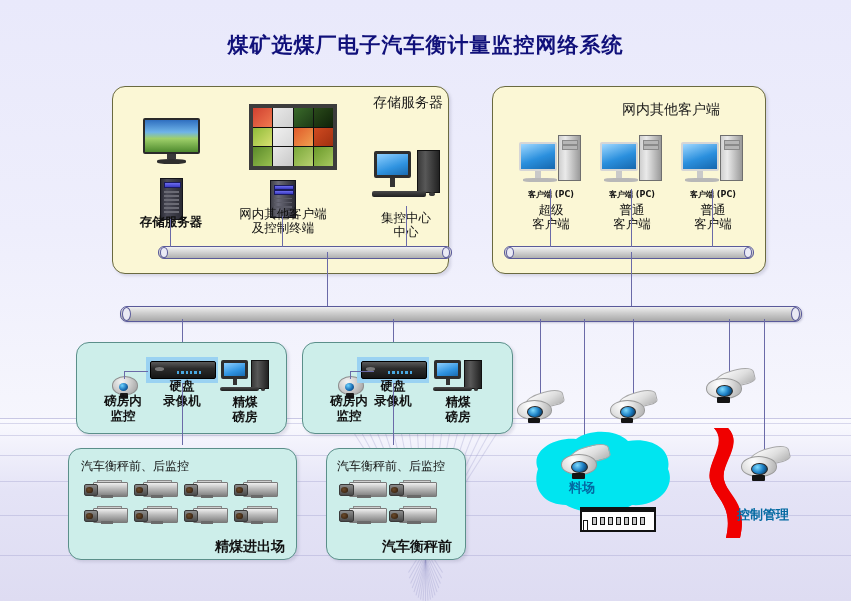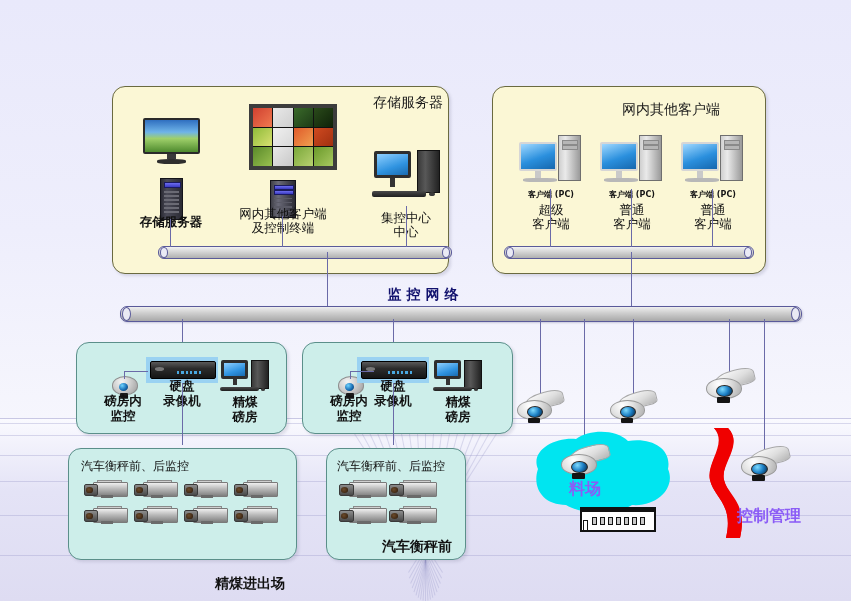--- a/index.html
+++ b/index.html
@@ -150,21 +150,21 @@
   .boxcam .body{position:absolute;left:22%;top:16%;width:78%;height:62%;
     background:linear-gradient(180deg,#efefef 0%,#bdbdbd 42%,#7e7e7e 100%);
     border:1px solid #7a7a7a;border-radius:1px;}
   .boxcam .top{position:absolute;left:30%;top:4%;width:56%;height:16%;
     background:linear-gradient(180deg,#d9d9d9,#a5a5a5);border:1px solid #8a8a8a;}
   .boxcam .lens{position:absolute;left:0;top:26%;width:28%;height:46%;
     background:linear-gradient(180deg,#8c8c8c 0%,#4a4a4a 100%);border:1px solid #3a3a3a;border-radius:2px;}
   .boxcam .lens:after{content:"";position:absolute;left:8%;top:16%;width:56%;height:60%;
     background:radial-gradient(circle at 40% 40%,#6b4a2a 0%,#2c1a0c 100%);border-radius:50%;}
   .boxcam .foot{position:absolute;left:40%;top:78%;width:30%;height:12%;background:#6a6a6a;}
-  .yard-label{position:absolute;font-size:16px;font-weight:bold;color:#8b5cf6;
+  .yard-label{position:absolute;font-size:13px;font-weight:bold;color:#0369a1;
     font-family:"DejaVu Sans",sans-serif;}
   .bldg{position:absolute;background:#fff;border:2px solid #111;box-sizing:border-box;}
   .bldg .roof{position:absolute;left:-2px;top:-5px;width:calc(100% + 4px);height:5px;background:#111;}
   .bldg .win{position:absolute;top:28%;width:7.4%;height:44%;background:#c9c9c9;border:1.5px solid #111;box-sizing:border-box;}
   .bldg .door{position:absolute;left:2%;top:46%;width:7%;height:52%;border:1.5px solid #111;
     border-bottom:none;box-sizing:border-box;background:#fff;}
 </style>
 </head>
 <body>
 
@@ -193,20 +193,21 @@
       <div class="vline" style="left: 452px; transform: rotate(10.8deg);"></div>
       <div class="vline" style="left: 461px; transform: rotate(14.4deg);"></div>
       <div class="vline" style="left: 470px; transform: rotate(18deg);"></div>
       <div class="vline" style="left: 479px; transform: rotate(21.6deg);"></div>
       <div class="vline" style="left: 488px; transform: rotate(25.2deg);"></div>
       <div class="vline" style="left: 497px; transform: rotate(28.8deg);"></div>
       <div class="vline" style="left: 506px; transform: rotate(32.4deg);"></div>
     </div>
   <div class="horizon"></div>
 
+  <div class="title">煤矿选煤厂电子汽车衡计量监控网络系统</div>
 
   <div class="panel" style="left:112px;top:86px;width:335px;height:186px;"></div>
   <div class="panel-title" style="left:373px;top:94px;">存储服务器</div>
 
   <div class="mon-scene" style="left:143px;top:118px;width:57px;height:48px;">
     <div class="scr"></div>
       <div class="neck"></div>
       <div class="base"></div>
   </div>
   <div class="tower" style="left:160px;top:178px;width:21px;height:40px;">
@@ -310,21 +311,20 @@
 
   <div class="minibus" style="left:504px;top:246px;width:248px;">
     <span class="mb-cap"></span>
       <span class="mb-cap r"></span>
   </div>
   <div class="wire wv" style="left:550px;top:189px;height:58px;"></div>
   <div class="wire wv" style="left:631px;top:189px;height:58px;"></div>
   <div class="wire wv" style="left:712px;top:189px;height:58px;"></div>
   <div class="wire wv" style="left:631px;top:252px;height:55px;"></div>
 
-  <div class="bus-label">监控网络</div>
   <div class="bus">
     <span class="bus-cap" style="left:1px;"></span>
     <span class="bus-cap" style="right:1px;"></span>
   </div>
 
   <div class="wire wv" style="left:182px;top:319px;height:52px;"></div>
   <div class="wire wv" style="left:393px;top:319px;height:52px;"></div>
   <div class="wire wv" style="left:540px;top:319px;height:78px;"></div>
   <div class="wire wv" style="left:584px;top:319px;height:132px;"></div>
   <div class="wire wv" style="left:633px;top:319px;height:78px;"></div>
@@ -450,21 +450,21 @@
         <div class="lens"></div>
         <div class="foot"></div>
       </div>
       <div class="boxcam" style="left: 76%; top: 52%; width: 21%; height: 40%;">
         <div class="top"></div>
         <div class="body"></div>
         <div class="lens"></div>
         <div class="foot"></div>
       </div>
     </div>
-  <div class="cbox-big" style="left:185px;top:538px;width:100px;text-align:right;margin-top:37px;">精煤进出场</div>
+  <div class="cbox-big" style="left:185px;top:538px;width:100px;text-align:right;">精煤进出场</div>
 
   <div class="cbox" style="left:326px;top:448px;width:138px;height:110px;"></div>
   <div class="cbox-label" style="left:337px;top:458px;">汽车衡秤前、后监控</div>
   <div id="camgrid2" style="position:absolute;left:338px;top:478px;width:100px;height:52px;">
       <div class="boxcam" style="left: 1%; top: 2%; width: 46%; height: 40%;">
         <div class="top"></div>
         <div class="body"></div>
         <div class="lens"></div>
         <div class="foot"></div>
       </div>

